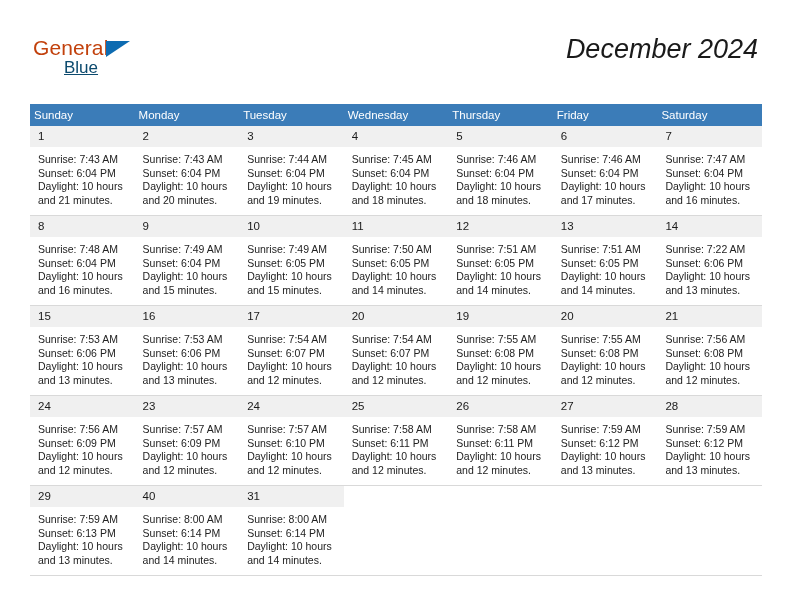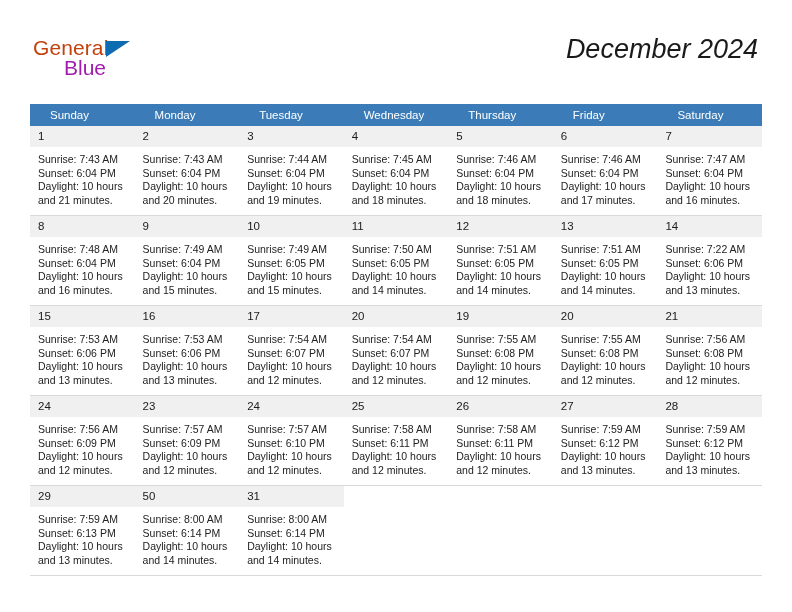--- a/index.html
+++ b/index.html
@@ -51,23 +51,24 @@
     top: 5px;
     width: 0;
     height: 0;
     border-left: 24px solid #0d6bb1;
     border-bottom: 16px solid transparent;
   }
   .logo-blue {
     position: absolute;
     left: 31px;
     top: 20px;
-    font-size: 21px;
-    color: #a21caf;
+    font-size: 17px;
+    color: #0c4a6e;
     line-height: 24px;
+    text-decoration: underline;
   }
 
   .title-block {
     position: absolute;
     right: 34px;
     top: 33px;
     text-align: right;
     font-style: italic;
   }
   .cal-title {
@@ -92,21 +93,21 @@
     width: 732px;
     border-collapse: collapse;
     table-layout: fixed;
   }
   .calendar th {
     background: #3b7cb8;
     color: #ffffff;
     font-size: 11.5px;
     font-weight: normal;
     text-align: left;
-    padding: 5px 0 5px 20px;
+    padding: 5px 0 5px 4px;
     height: 12px;
     border: none;
   }
   .calendar td {
     vertical-align: top;
     padding: 0;
     border: none;
     width: 104.57px;
   }
   .week-row > td {
@@ -497,21 +498,21 @@
           <div class="dayinfo">
             <div>Sunrise: 7:59 AM</div>
             <div>Sunset: 6:13 PM</div>
             <div>Daylight: 10 hours</div>
             <div>and 13 minutes.</div>
           </div>
         </div>
           </td>
         <td>
             <div class="daycell">
-          <div class="daynum">50</div>
+          <div class="daynum">40</div>
           <div class="dayinfo">
             <div>Sunrise: 8:00 AM</div>
             <div>Sunset: 6:14 PM</div>
             <div>Daylight: 10 hours</div>
             <div>and 14 minutes.</div>
           </div>
         </div>
           </td>
         <td>
             <div class="daycell">

